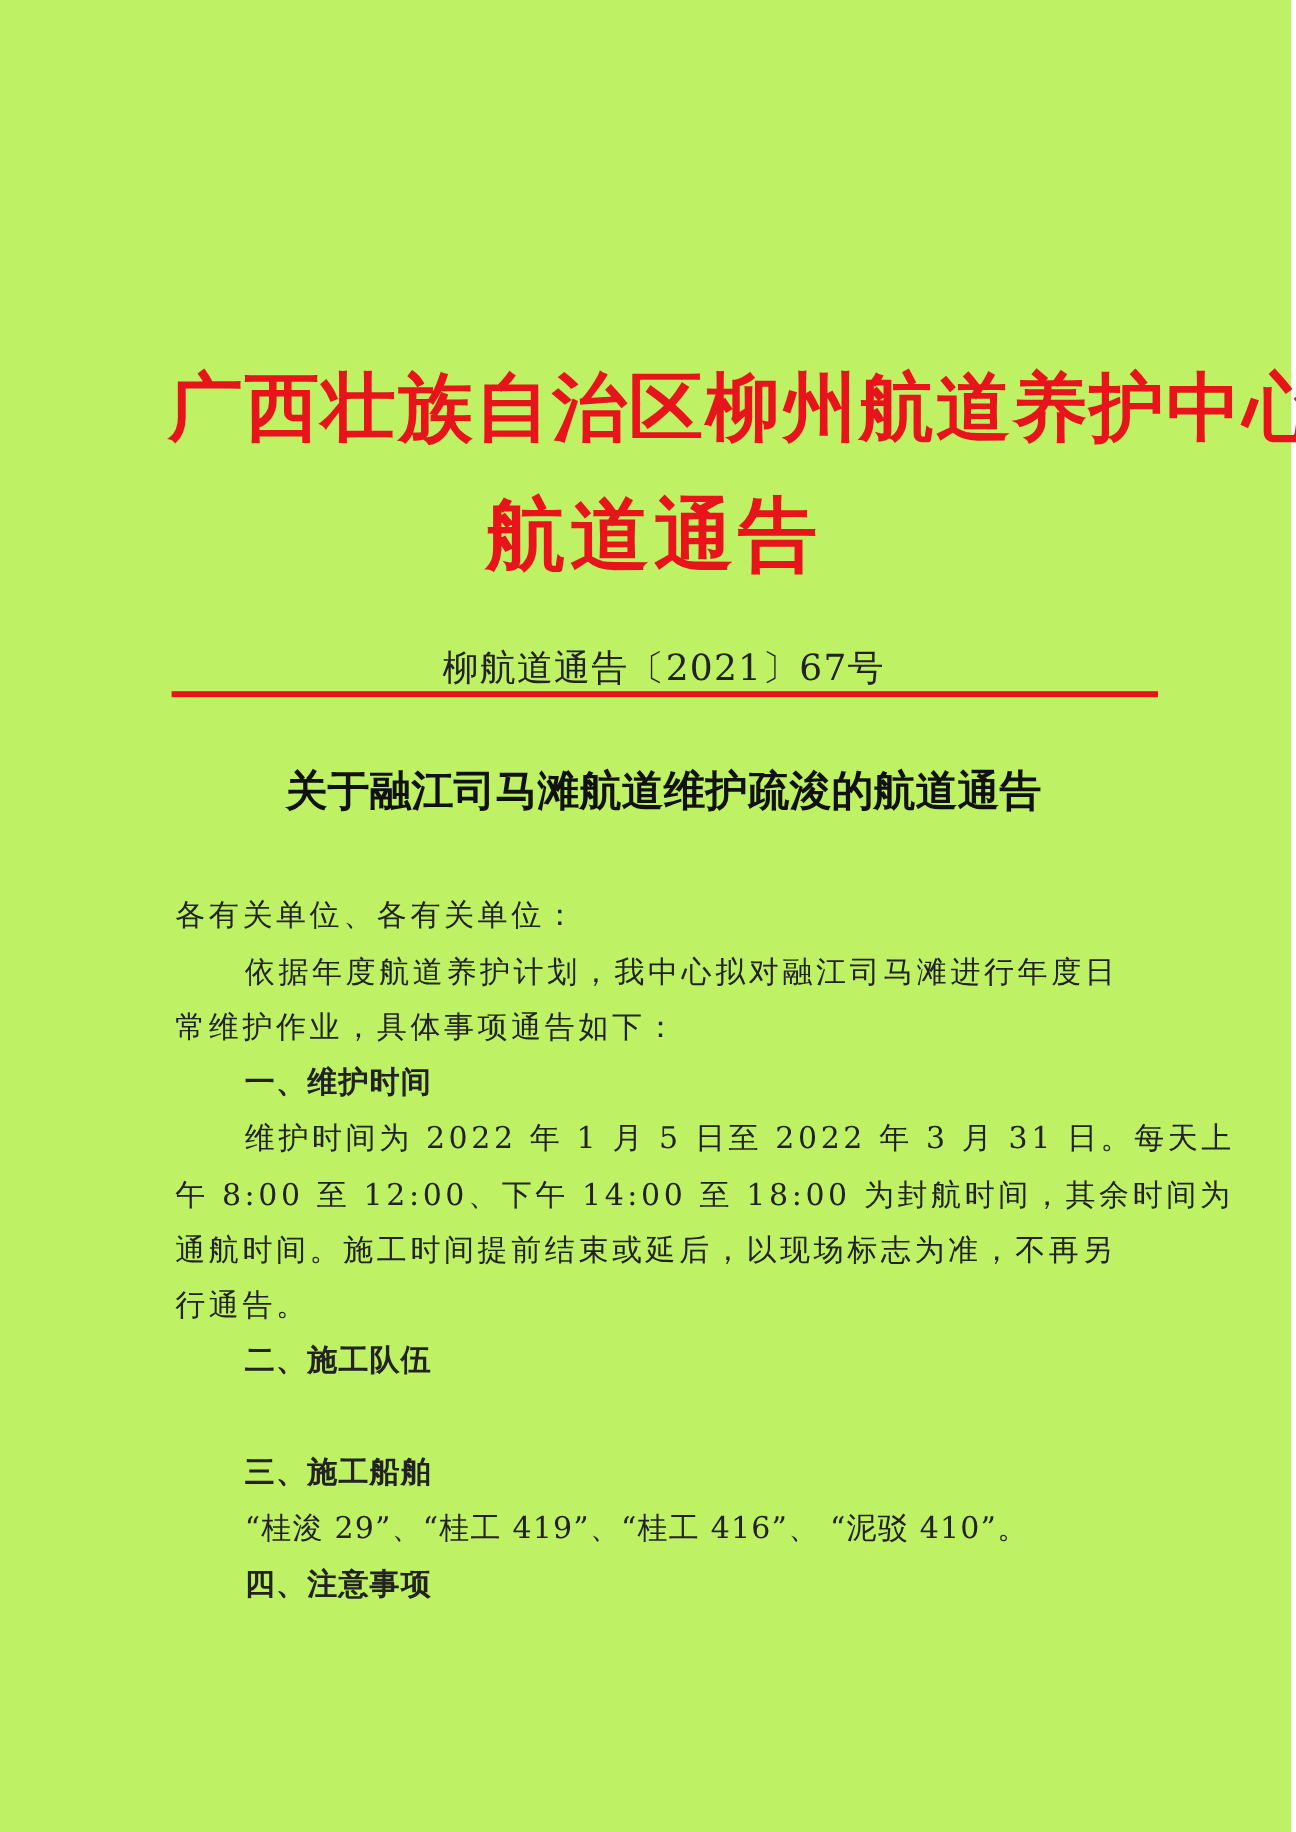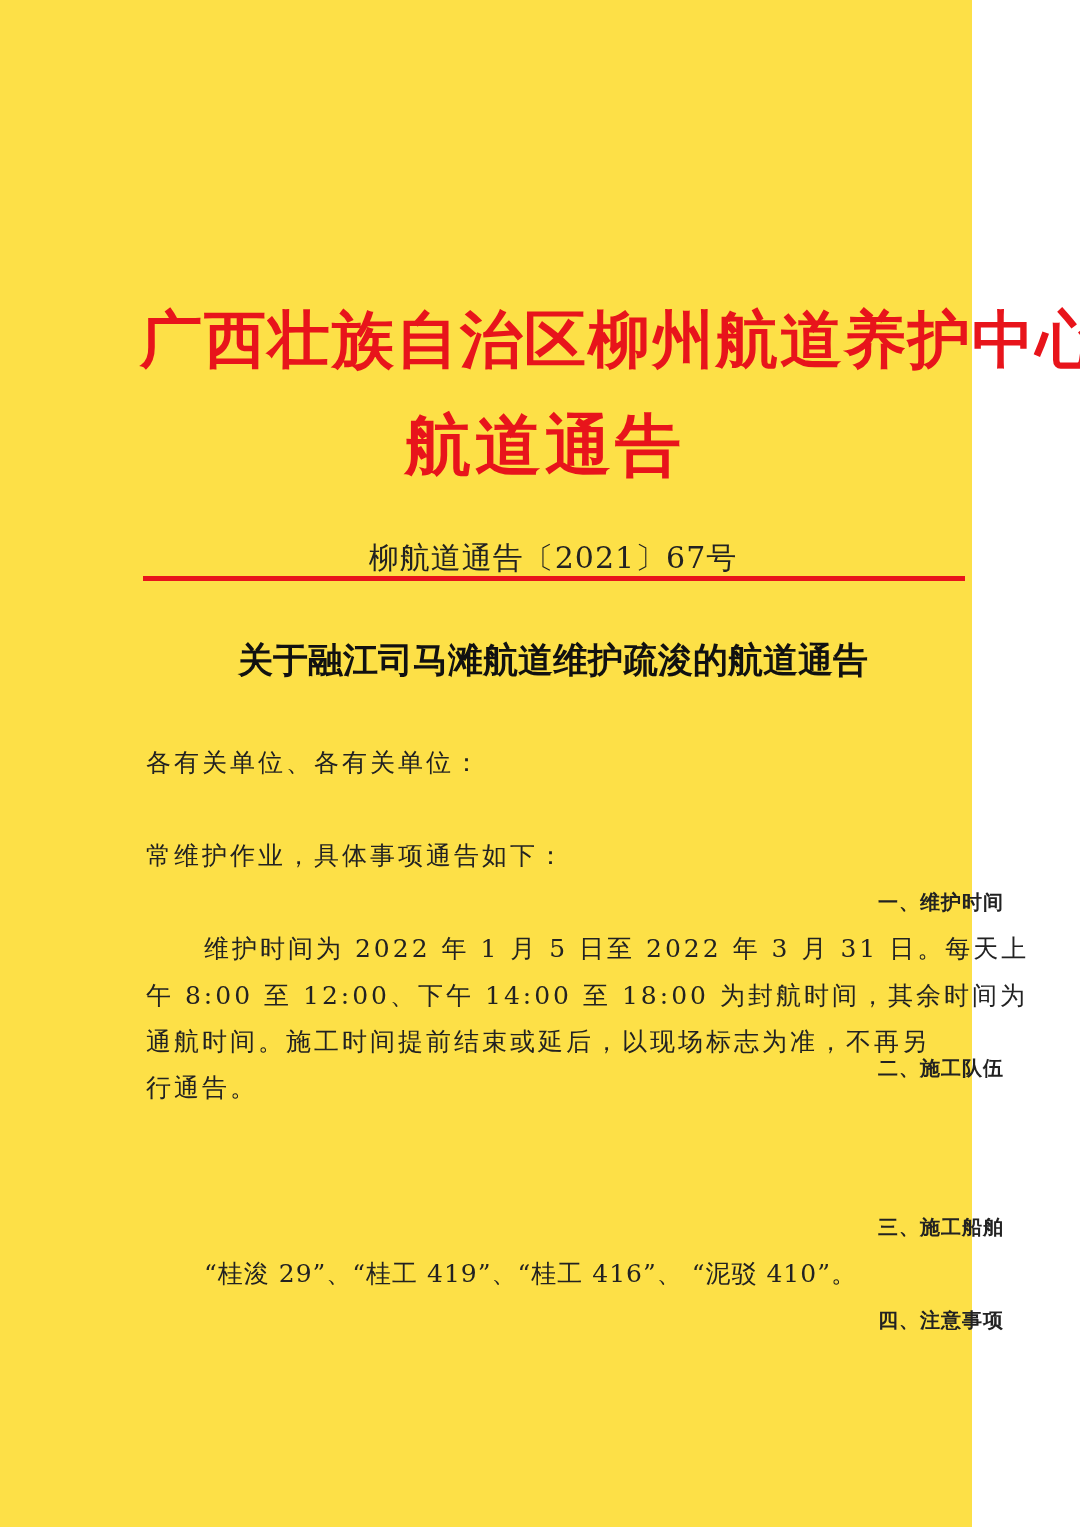--- a/index.html
+++ b/index.html
@@ -1,17 +1,17 @@
 <!DOCTYPE html>
 <html><head>
   <meta charset="utf-8">
   <style>
     html, body { margin: 0; padding: 0; background: #ffffff; }
     body { width: 1080px; height: 1527px; position: relative; overflow: hidden; }
-    .page { position: absolute; left: 0; top: 0; width: 972px; height: 1527px; background: #fde047; }
+    .page { position: absolute; left: 0; top: 0; width: 1076px; height: 1527px; background: #bef264; }
     .serif { font-family: "DejaVu Serif", "Liberation Serif", serif; }
     .sans  { font-family: "DejaVu Sans", "Liberation Sans", sans-serif; }
     .org-title {
       position: absolute; left: 140px; width: 810px; text-align: center;
       color: #e8141b; font-weight: bold; font-size: 62px; letter-spacing: 2px;
       line-height: 80px; white-space: nowrap;
     }
     .org-title.line1 { top: 300px; }
     .org-title.line2 { top: 405px; font-size: 66px; letter-spacing: 4px; }
     .doc-number {
@@ -24,45 +24,46 @@
     }
     .notice-title {
       position: absolute; top: 634px; left: 140px; width: 826px; text-align: center;
       font-size: 35px; font-weight: bold; color: #111; line-height: 52px; white-space: nowrap;
     }
     .line {
       position: absolute; left: 146px; width: 800px; font-size: 25px; color: #222;
       line-height: 40px; white-space: nowrap; letter-spacing: 3px;
     }
     .indent { left: 204px; }
-    .heading { font-weight: bold; letter-spacing: 1px; font-size: 20px; text-align: right; }
+    .heading { font-weight: bold; letter-spacing: 1px; font-size: 25px; }
   </style>
 </head>
 <body>
 
 <div class="page">
 
   <div class="org-title line1 serif">广西壮族自治区柳州航道养护中心</div>
   <div class="org-title line2 serif">航道通告</div>
 
   <div class="doc-number serif">柳航道通告〔2021〕67号</div>
   <div class="red-rule"></div>
 
   <div class="notice-title serif">关于融江司马滩航道维护疏浚的航道通告</div>
 
   <div class="line serif" style="top:743px;">各有关单位、各有关单位：</div>
 
+  <div class="line serif indent" style="top:790px;">依据年度航道养护计划，我中心拟对融江司马滩进行年度日</div>
   <div class="line serif" style="top:836px;">常维护作业，具体事项通告如下：</div>
 
   <div class="line sans indent heading" style="top:882px;">一、维护时间</div>
   <div class="line serif indent" style="top:929px;">维护时间为 2022 年 1 月 5 日至 2022 年 3 月 31 日。每天上</div>
   <div class="line serif" style="top:976px;">午 8:00 至 12:00、下午 14:00 至 18:00 为封航时间，其余时间为</div>
   <div class="line serif" style="top:1068px;">行通告。</div>
   <div class="line serif" style="top:1022px;">通航时间。施工时间提前结束或延后，以现场标志为准，不再另</div>
 
-  <div class="line sans indent heading" style="top:1048px;">二、施工队伍</div>
+  <div class="line sans indent heading" style="top:1114px;">二、施工队伍</div>
 
   <div class="line sans indent heading" style="top:1207px;">三、施工船舶</div>
   <div class="line serif indent" style="top:1254px; letter-spacing:1px;">“桂浚 29”、“桂工 419”、“桂工 416”、 “泥驳 410”。</div>
 
   <div class="line sans indent heading" style="top:1300px;">四、注意事项</div>
 
 </div>
 
 </body></html>

